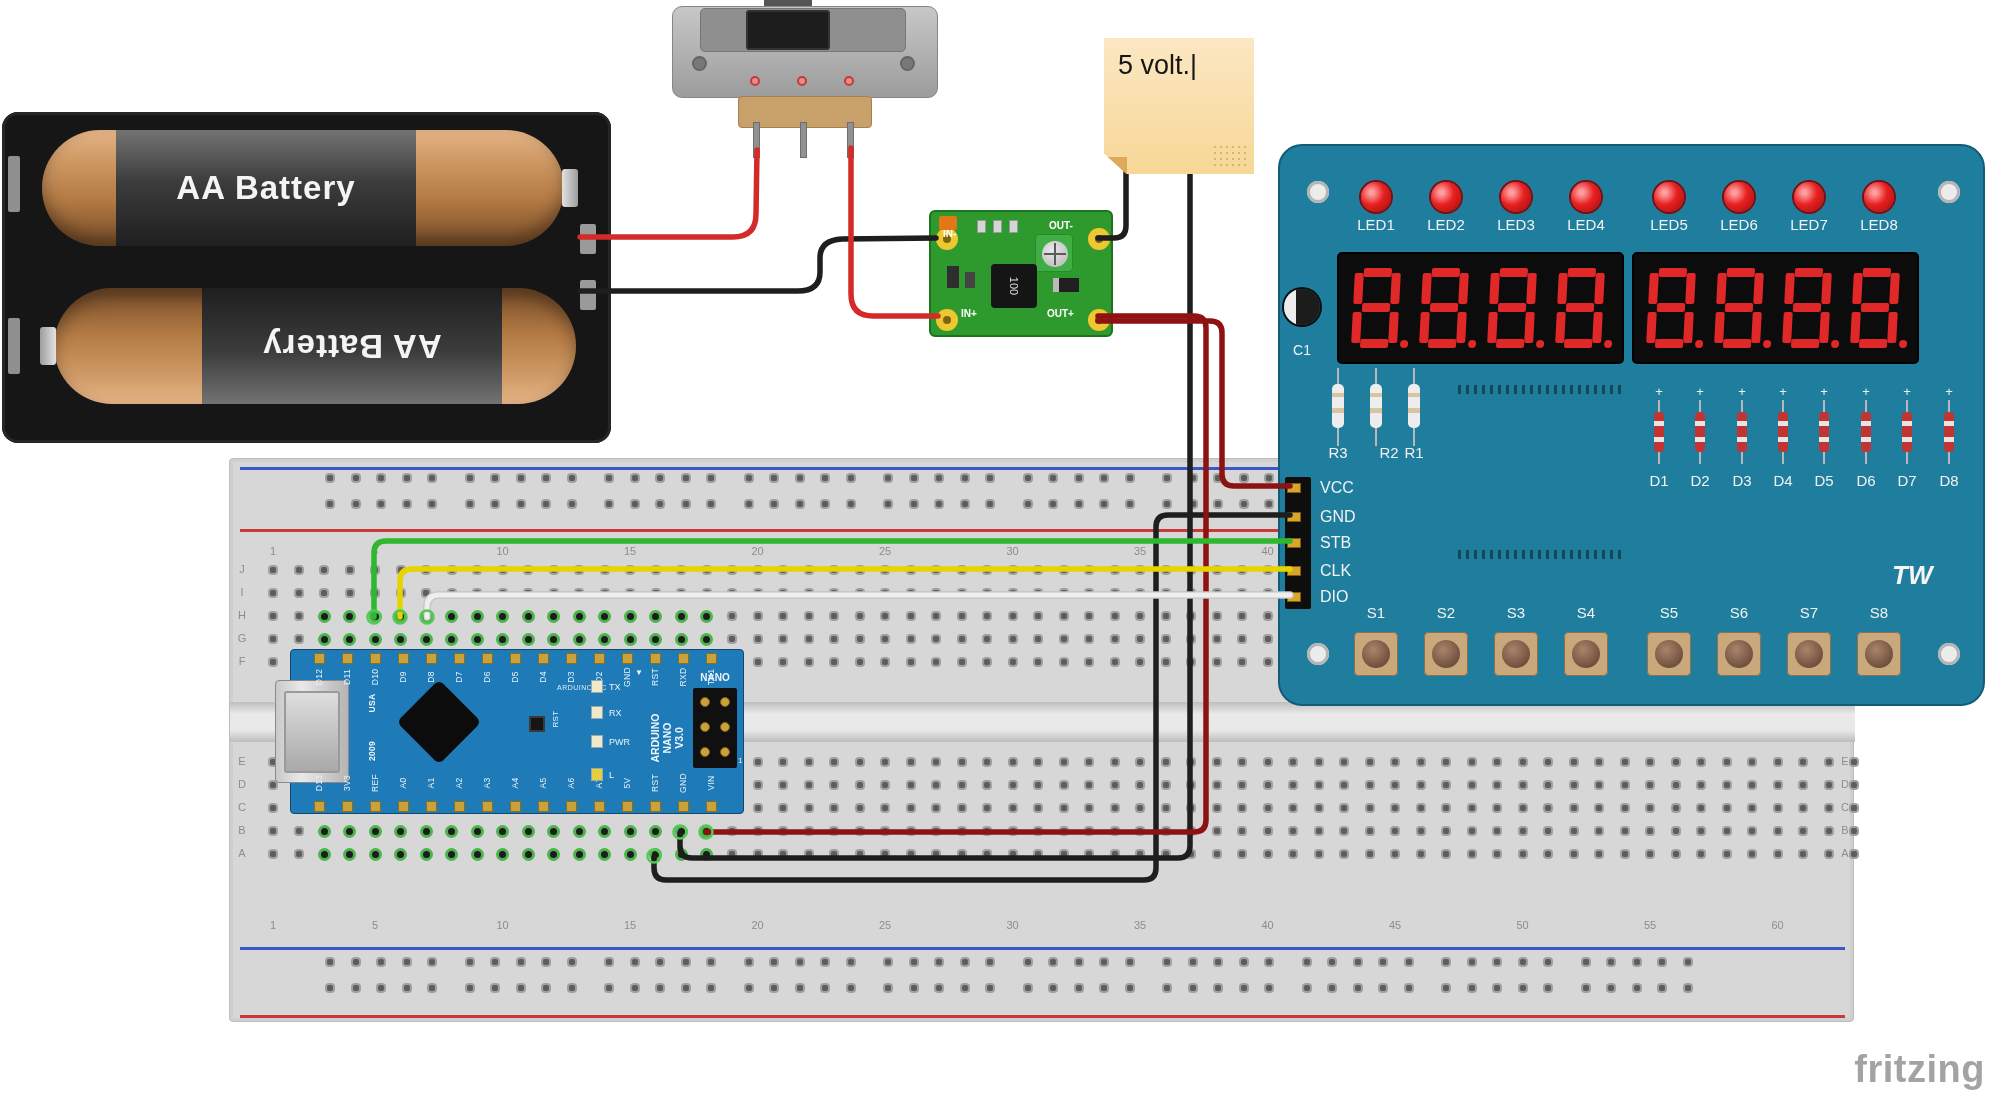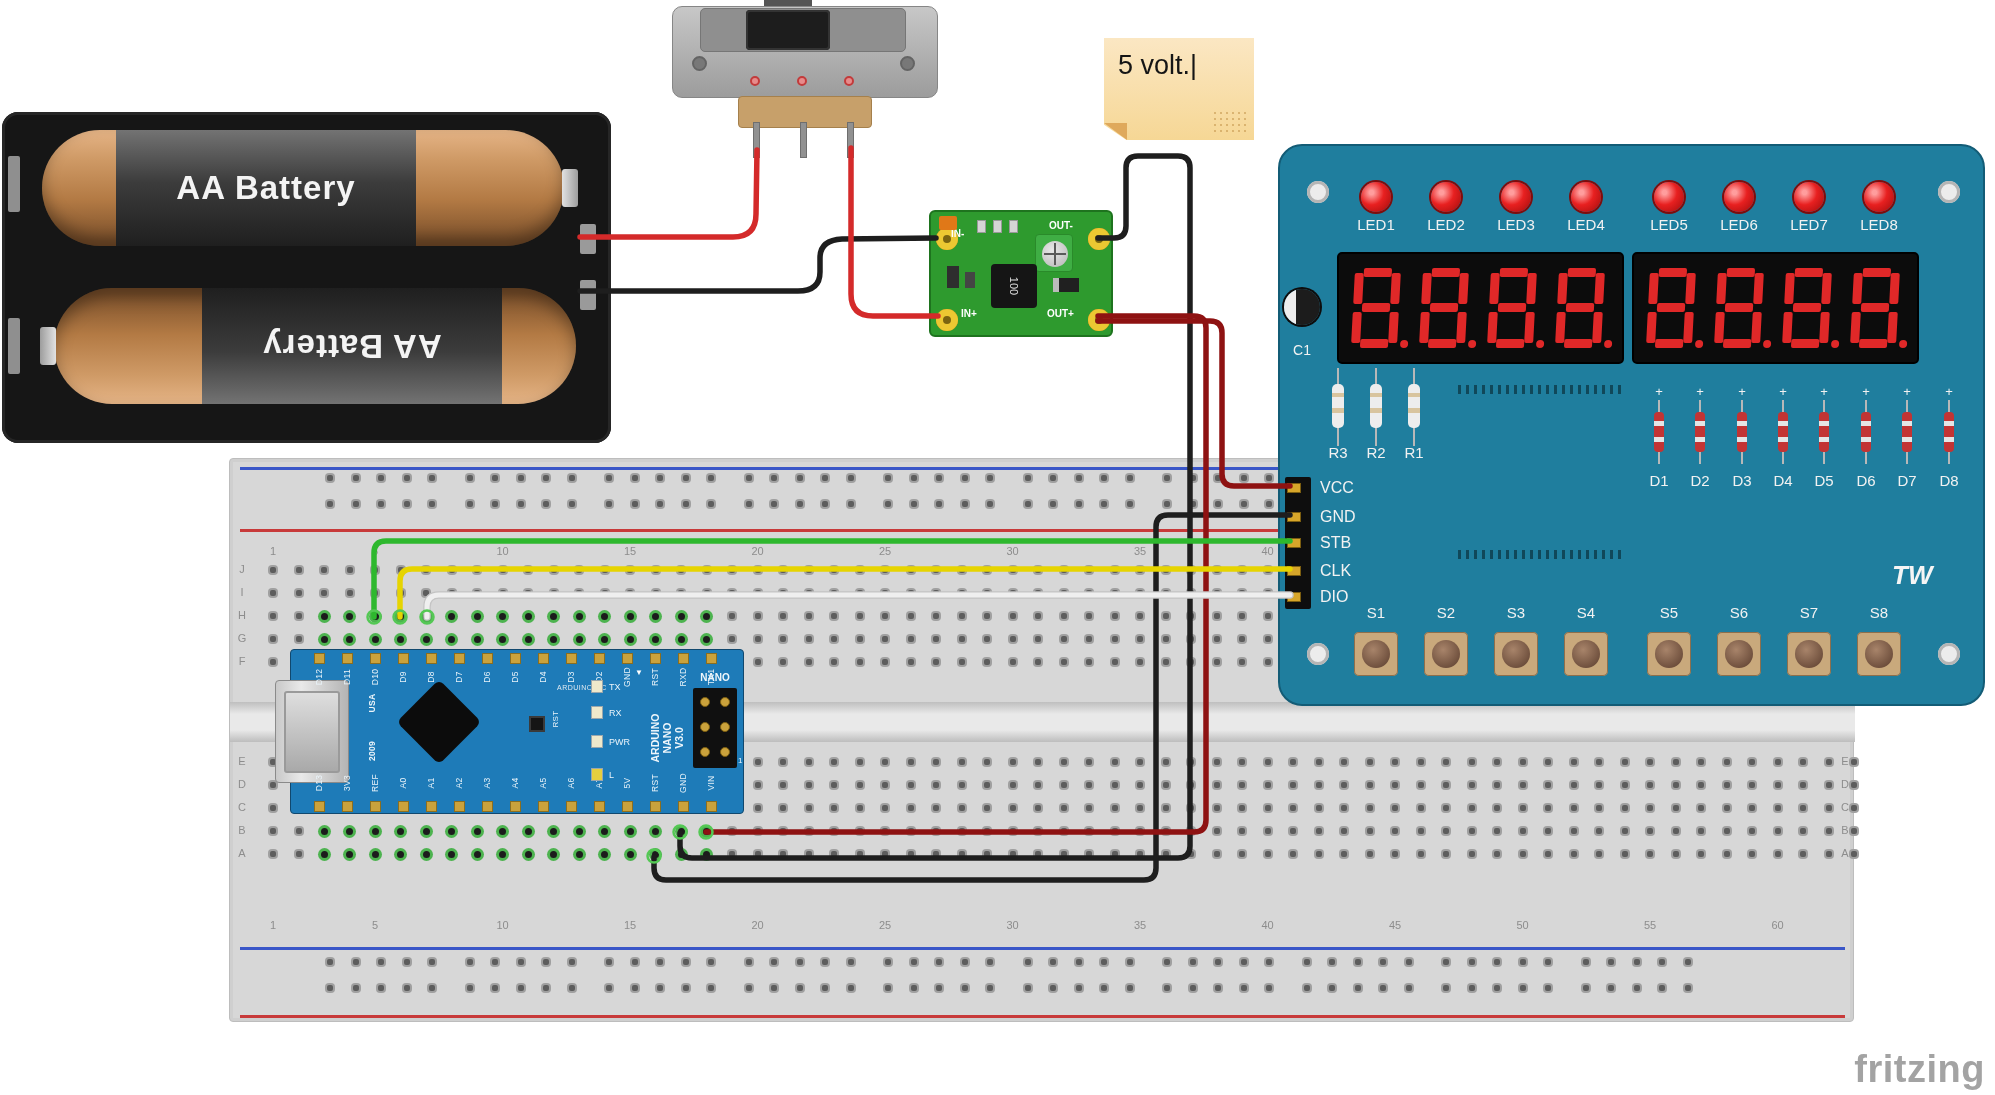--- a/index.html
+++ b/index.html
@@ -50,21 +50,21 @@
   
   .regulator{position:absolute;left:929px;top:210px;width:184px;height:127px;background:#2e9a2e;border:2px solid #1e731e;border-radius:6px}
   .reg-pad{position:absolute;width:22px;height:22px;border-radius:50%;background:#ecc832;box-shadow:inset 0 0 0 7px #ecc832,inset 0 0 0 11px #7a6410}
   .reg-label{position:absolute;color:#fff;font-size:10px;font-weight:bold}
 
   
   .sw-body{position:absolute;left:4px;top:6px;width:266px;height:92px;background:linear-gradient(180deg,#c7c7c7,#9c9c9c);border:1px solid #868686;border-radius:10px}
   .sw-dot{position:absolute;width:10px;height:10px;border-radius:50%;background:#e78b8b;border:2px solid #c23b3b}
 
   
-  .note{position:absolute;width:150px;height:102px;background:linear-gradient(180deg,#fbe7c3,#f6d795);clip-path:polygon(0 0,100% 0,100% 100%,15% 100%,0 85%);box-shadow:2px 3px 6px rgba(0,0,0,.18)}
+  .note{position:absolute;width:150px;height:136px;background:linear-gradient(180deg,#fbe7c3,#f6d795);clip-path:polygon(0 0,100% 0,100% 100%,15% 100%,0 85%);box-shadow:2px 3px 6px rgba(0,0,0,.18)}
   .note-fold{position:absolute;left:0;bottom:0;width:23px;height:17px;background:#dfa95c;clip-path:polygon(0 0,100% 100%,100% 0)}
   .note-dots{position:absolute;right:6px;bottom:6px;width:36px;height:24px;background-image:radial-gradient(rgba(196,148,74,.55) 1.3px,transparent 1.5px);background-size:6px 6px}
   .note-text{position:absolute;left:14px;top:12px;font-size:27px;color:#151515}
 
   .watermark{position:absolute;left:1790px;top:1048px;width:195px;text-align:right;font-size:38px;font-weight:bold;color:#a3a3a3;letter-spacing:.5px}
 </style>
 </head>
 <body>
 
 <div id="canvas">
@@ -992,21 +992,21 @@
     <div class="sw-dot" style="left:82px;top:76px"></div>
     <div class="sw-dot" style="left:129px;top:76px"></div>
     <div class="sw-dot" style="left:176px;top:76px"></div>
   </div>
 
   <div class="regulator">
     <div class="reg-pad" style="left:5px;top:16px"></div>
     <div class="reg-pad" style="left:5px;top:97px"></div>
     <div class="reg-pad" style="left:157px;top:16px"></div>
     <div class="reg-pad" style="left:157px;top:97px"></div>
-    <div class="reg-label" style="left:20px;top:16px">IN-</div>
+    <div class="reg-label" style="left:12px;top:16px">IN-</div>
     <div class="reg-label" style="left:30px;top:96px">IN+</div>
     <div class="reg-label" style="left:118px;top:8px">OUT-</div>
     <div class="reg-label" style="left:116px;top:96px">OUT+</div>
     <div style="position:absolute;left:8px;top:4px;width:18px;height:14px;background:#e07818;border-radius:2px"></div>
     <div style="position:absolute;left:46px;top:8px;width:9px;height:13px;background:#d5d5d5;border:1px solid #999"></div>
     <div style="position:absolute;left:62px;top:8px;width:9px;height:13px;background:#d5d5d5;border:1px solid #999"></div>
     <div style="position:absolute;left:78px;top:8px;width:9px;height:13px;background:#d5d5d5;border:1px solid #999"></div>
     <div style="position:absolute;left:104px;top:22px;width:38px;height:38px;background:#3fae44;border:1px solid #2a8a2a;border-radius:4px">
       <div style="position:absolute;left:6px;top:6px;width:26px;height:26px;border-radius:50%;background:radial-gradient(circle at 40% 35%,#e8e8e8,#b5b5b5)"></div>
       <div style="position:absolute;left:18px;top:8px;width:2px;height:22px;background:#5a5a5a"></div>
@@ -1208,21 +1208,21 @@
       <div class="tm-diode" style="left: 664px; top: 266px; position: absolute;"></div>
       <div style="left: 668px; top: 306px; width: 2px; height: 12px; background: rgb(184, 184, 184); position: absolute;"></div>
       <div class="tm-label" style="left: 639px; top: 326px; position: absolute;">D8</div>
       <div style="left: 57px; top: 222px; width: 2px; height: 18px; background: rgb(184, 184, 184); position: absolute;"></div>
       <div class="tm-res" style="left: 52px; top: 238px; position: absolute;"></div>
       <div style="left: 57px; top: 282px; width: 2px; height: 18px; background: rgb(184, 184, 184); position: absolute;"></div>
       <div class="tm-label" style="left: 38px; top: 298px; width: 40px; position: absolute;">R3</div>
       <div style="left: 95px; top: 222px; width: 2px; height: 18px; background: rgb(184, 184, 184); position: absolute;"></div>
       <div class="tm-res" style="left: 90px; top: 238px; position: absolute;"></div>
       <div style="left: 95px; top: 282px; width: 2px; height: 18px; background: rgb(184, 184, 184); position: absolute;"></div>
-      <div class="tm-label" style="left: 76px; top: 298px; width: 40px; position: absolute;">R2</div>
+      <div class="tm-label" style="left: 89px; top: 298px; width: 40px; position: absolute;">R2</div>
       <div style="left: 133px; top: 222px; width: 2px; height: 18px; background: rgb(184, 184, 184); position: absolute;"></div>
       <div class="tm-res" style="left: 128px; top: 238px; position: absolute;"></div>
       <div style="left: 133px; top: 282px; width: 2px; height: 18px; background: rgb(184, 184, 184); position: absolute;"></div>
       <div class="tm-label" style="left: 114px; top: 298px; width: 40px; position: absolute;">R1</div>
       <div class="tm-pinpad" style="left: 7px; top: 337px; position: absolute;"></div>
       <div class="tm-label" style="left: 40px; top: 333px; position: absolute; text-align: left; font-size: 16px;">VCC</div>
       <div class="tm-pinpad" style="left: 7px; top: 366px; position: absolute;"></div>
       <div class="tm-label" style="left: 40px; top: 362px; position: absolute; text-align: left; font-size: 16px;">GND</div>
       <div class="tm-pinpad" style="left: 7px; top: 392px; position: absolute;"></div>
       <div class="tm-label" style="left: 40px; top: 388px; position: absolute; text-align: left; font-size: 16px;">STB</div>

